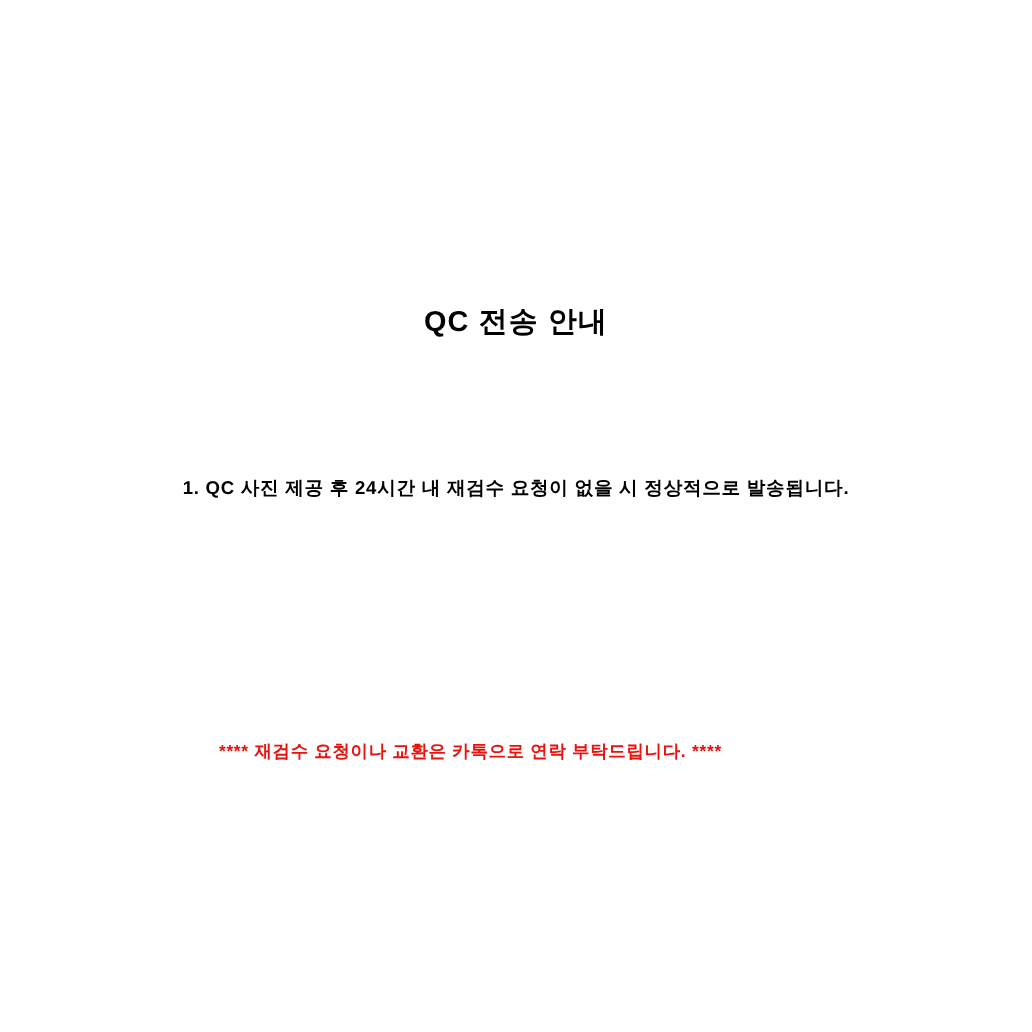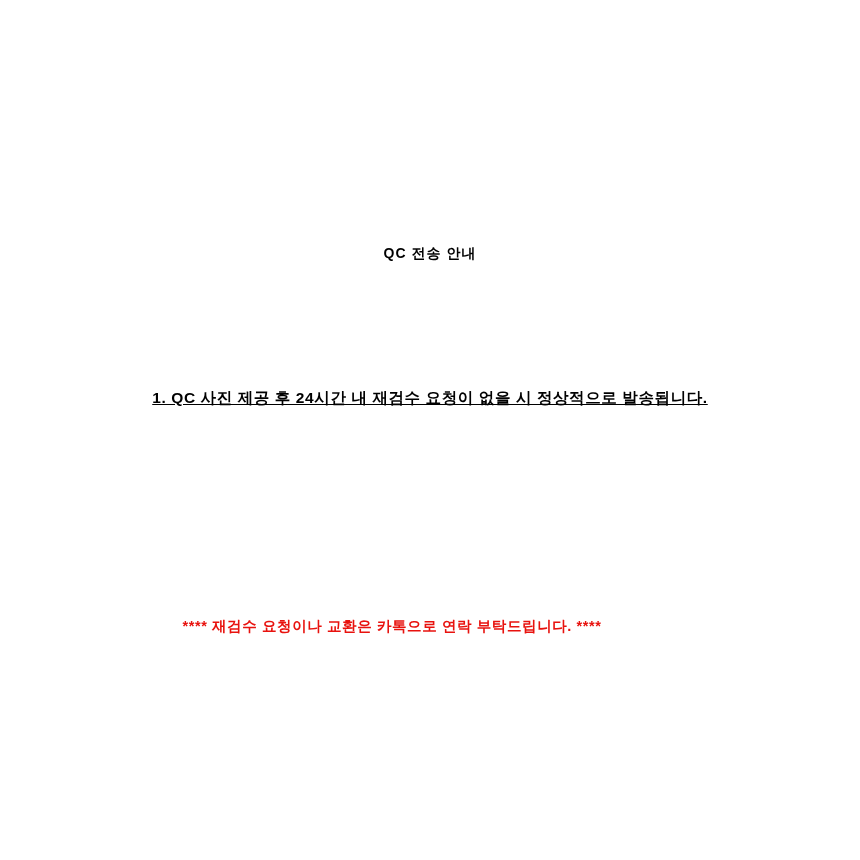--- a/index.html
+++ b/index.html
@@ -19,31 +19,30 @@
     width: 860px;
     height: 860px;
     box-sizing: border-box;
   }
   .notice-title {
     position: absolute;
     top: 236px;
     left: 0;
     width: 860px;
     text-align: center;
-    font-size: 14px;
+    font-size: 24px;
     font-weight: bold;
     letter-spacing: 1px;
     color: #000000;
   }
   .notice-body {
     position: absolute;
-    top: 368px;
+    top: 378px;
     left: 60px;
     width: 740px;
-    text-decoration: underline;
   }
   .notice-item {
     text-align: center;
     font-size: 15.5px;
     font-weight: bold;
     letter-spacing: 0.6px;
     line-height: 1.75;
     color: #000000;
     margin-bottom: 26px;
   }

